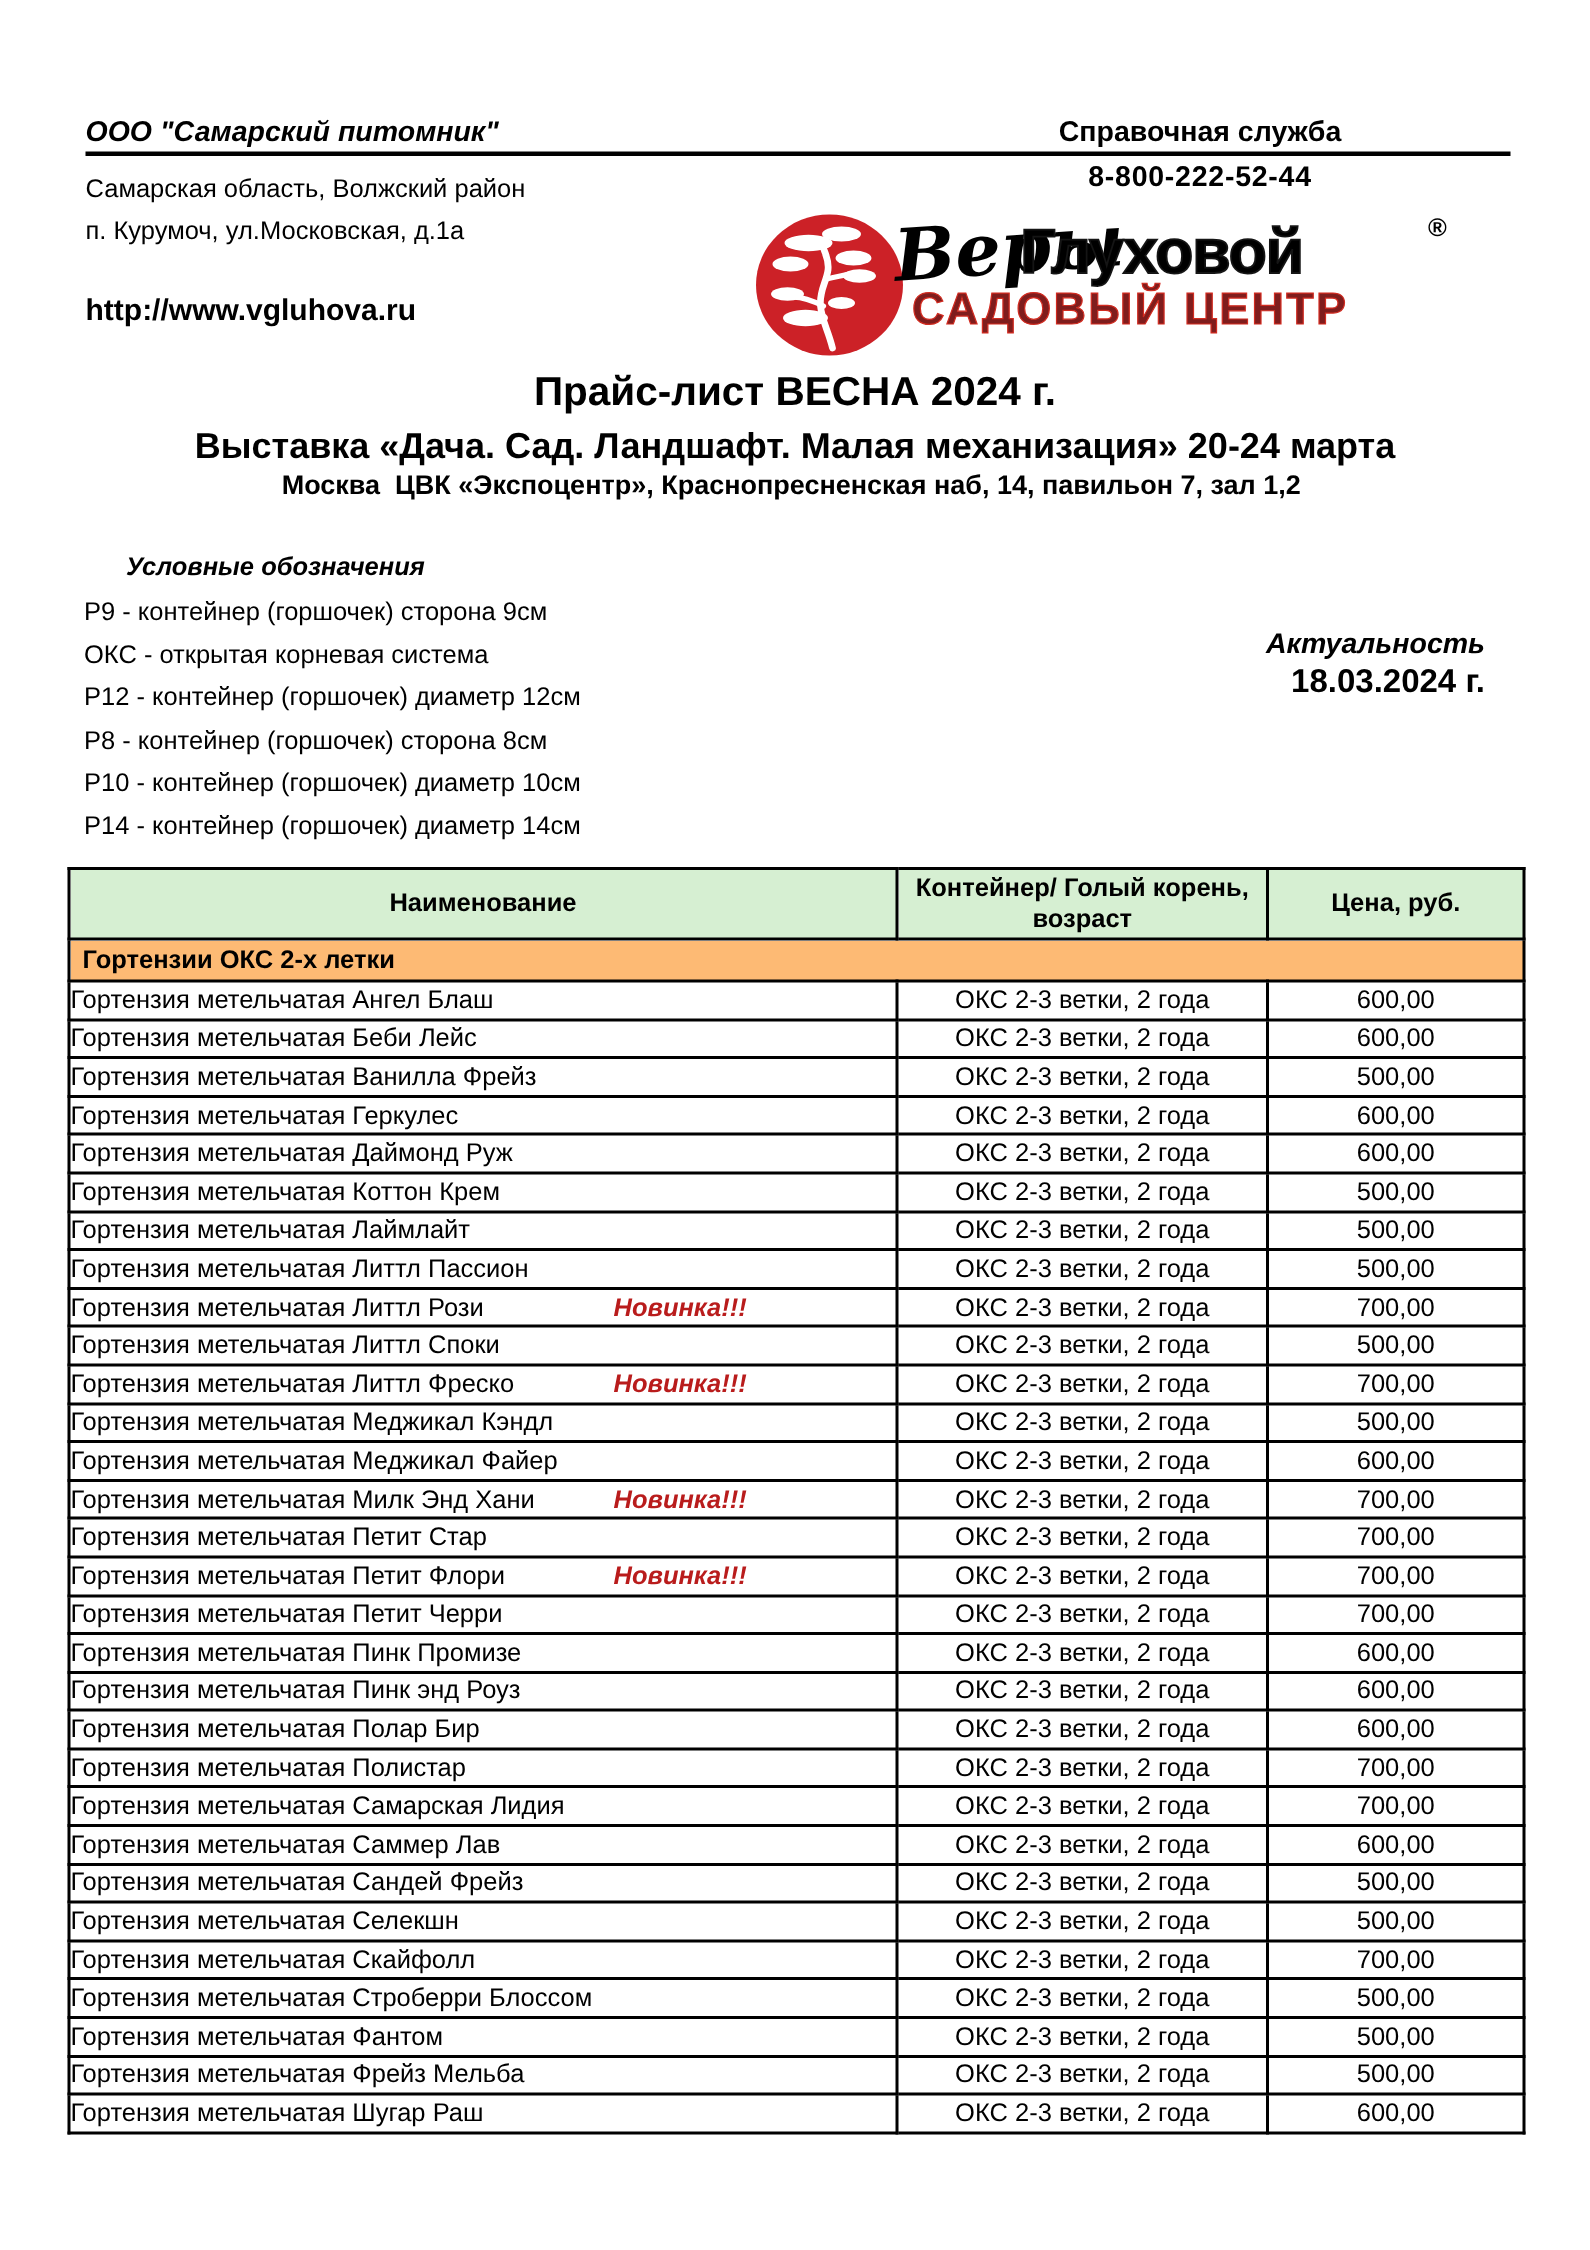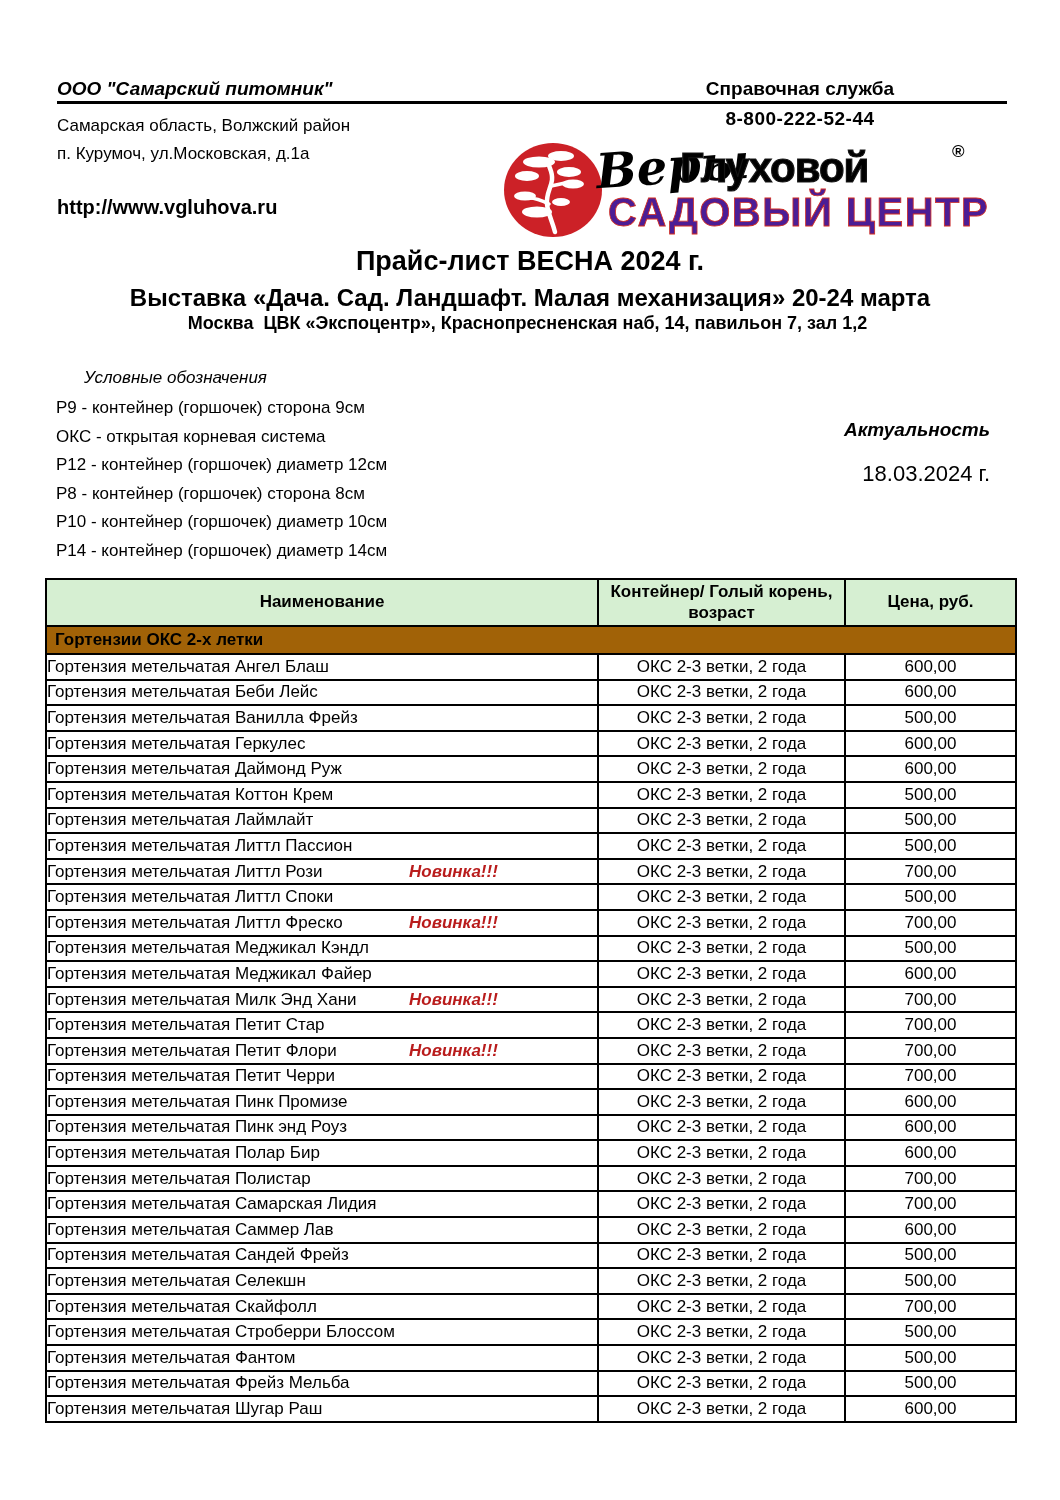--- a/index.html
+++ b/index.html
@@ -22,48 +22,48 @@
   .website    { left:57px; top:196px; font-size:20px; font-weight:bold; }
 
   
   .logo-circle { left:503px; top:142px; width:100px; height:96px; }
   .logo-script { left:596px; top:138px; font-family:"DejaVu Serif", serif;
                  font-style:italic; font-weight:bold; font-size:48px;
                  transform:rotate(-4deg); }
   .logo-bold   { left:680px; top:144px; font-size:42px; font-weight:bold;
                  letter-spacing:-1px; -webkit-text-stroke:1.2px #151515; }
   .logo-reg    { left:952px; top:142px; font-size:17px; font-weight:bold; }
-  .logo-sub    { left:608px; top:190px; font-size:40px; font-weight:bold;
-                 color:#4c1d95; letter-spacing:1.5px; -webkit-text-stroke:0.8px #d22b20; }
+  .logo-sub    { left:608px; top:190px; font-size:30px; font-weight:bold;
+                 color:#7f1d1d; letter-spacing:1.5px; -webkit-text-stroke:0.8px #d22b20; }
 
   
   .title   { left:0; top:246px; width:1060px; text-align:center; font-size:27px; font-weight:bold; }
   .subtitle{ left:0; top:284px; width:1060px; text-align:center; font-size:24px; font-weight:bold; }
   .venue   { left:0; top:313px; width:1055px; text-align:center; font-size:18px; font-weight:bold; white-space:pre; }
 
   
-  .legend-heading { left:84px; top:368px; font-size:17px; font-weight:normal; font-style:italic; }
+  .legend-heading { left:84px; top:368px; font-size:17px; font-weight:bold; font-style:italic; }
   .legend-list    { left:56px; top:394px; font-size:17px; }
   .legend-list div{ height:28.5px; line-height:28.5px; }
   .actuality      { left:690px; top:419px; width:300px; text-align:right; }
   .actuality-label{ font-size:19px; font-weight:bold; font-style:italic; }
-  .actuality-date { font-size:22px; font-weight:normal; margin-top:20px; }
+  .actuality-date { font-size:22px; font-weight:bold; margin-top:0; }
 
   
   table.price {
     position:absolute; left:45px; top:578px; width:970px;
     border-collapse:collapse; table-layout:fixed;
   }
   table.price th, table.price td { border:2px solid #000; padding:0; overflow:hidden; }
   thead th {
     background:#d6efd2; height:45px; font-size:17px; font-weight:bold;
     text-align:center; vertical-align:middle; line-height:1.2;
   }
   tr.section-row td {
-    background:#a16207; height:26px; font-size:17px; font-weight:bold;
+    background:#fdba74; height:26px; font-size:17px; font-weight:bold;
     text-align:left; padding-left:8px; vertical-align:middle;
   }
   tr.data-row { height:25.6px;padding-left:44px; }
   tr.data-row td { vertical-align:middle; font-size:17px; }
   td.c-name  { text-align:left; padding-left:10px; position:relative; }
   td.c-cont  { text-align:center; font-size:16px; }
   td.c-price { text-align:center; }
   .badge {
     display:none; position:absolute; left:362px; top:50%; transform:translateY(-50%);
     color:#b91c1c; font-weight:bold; font-style:italic; font-size:17px;

